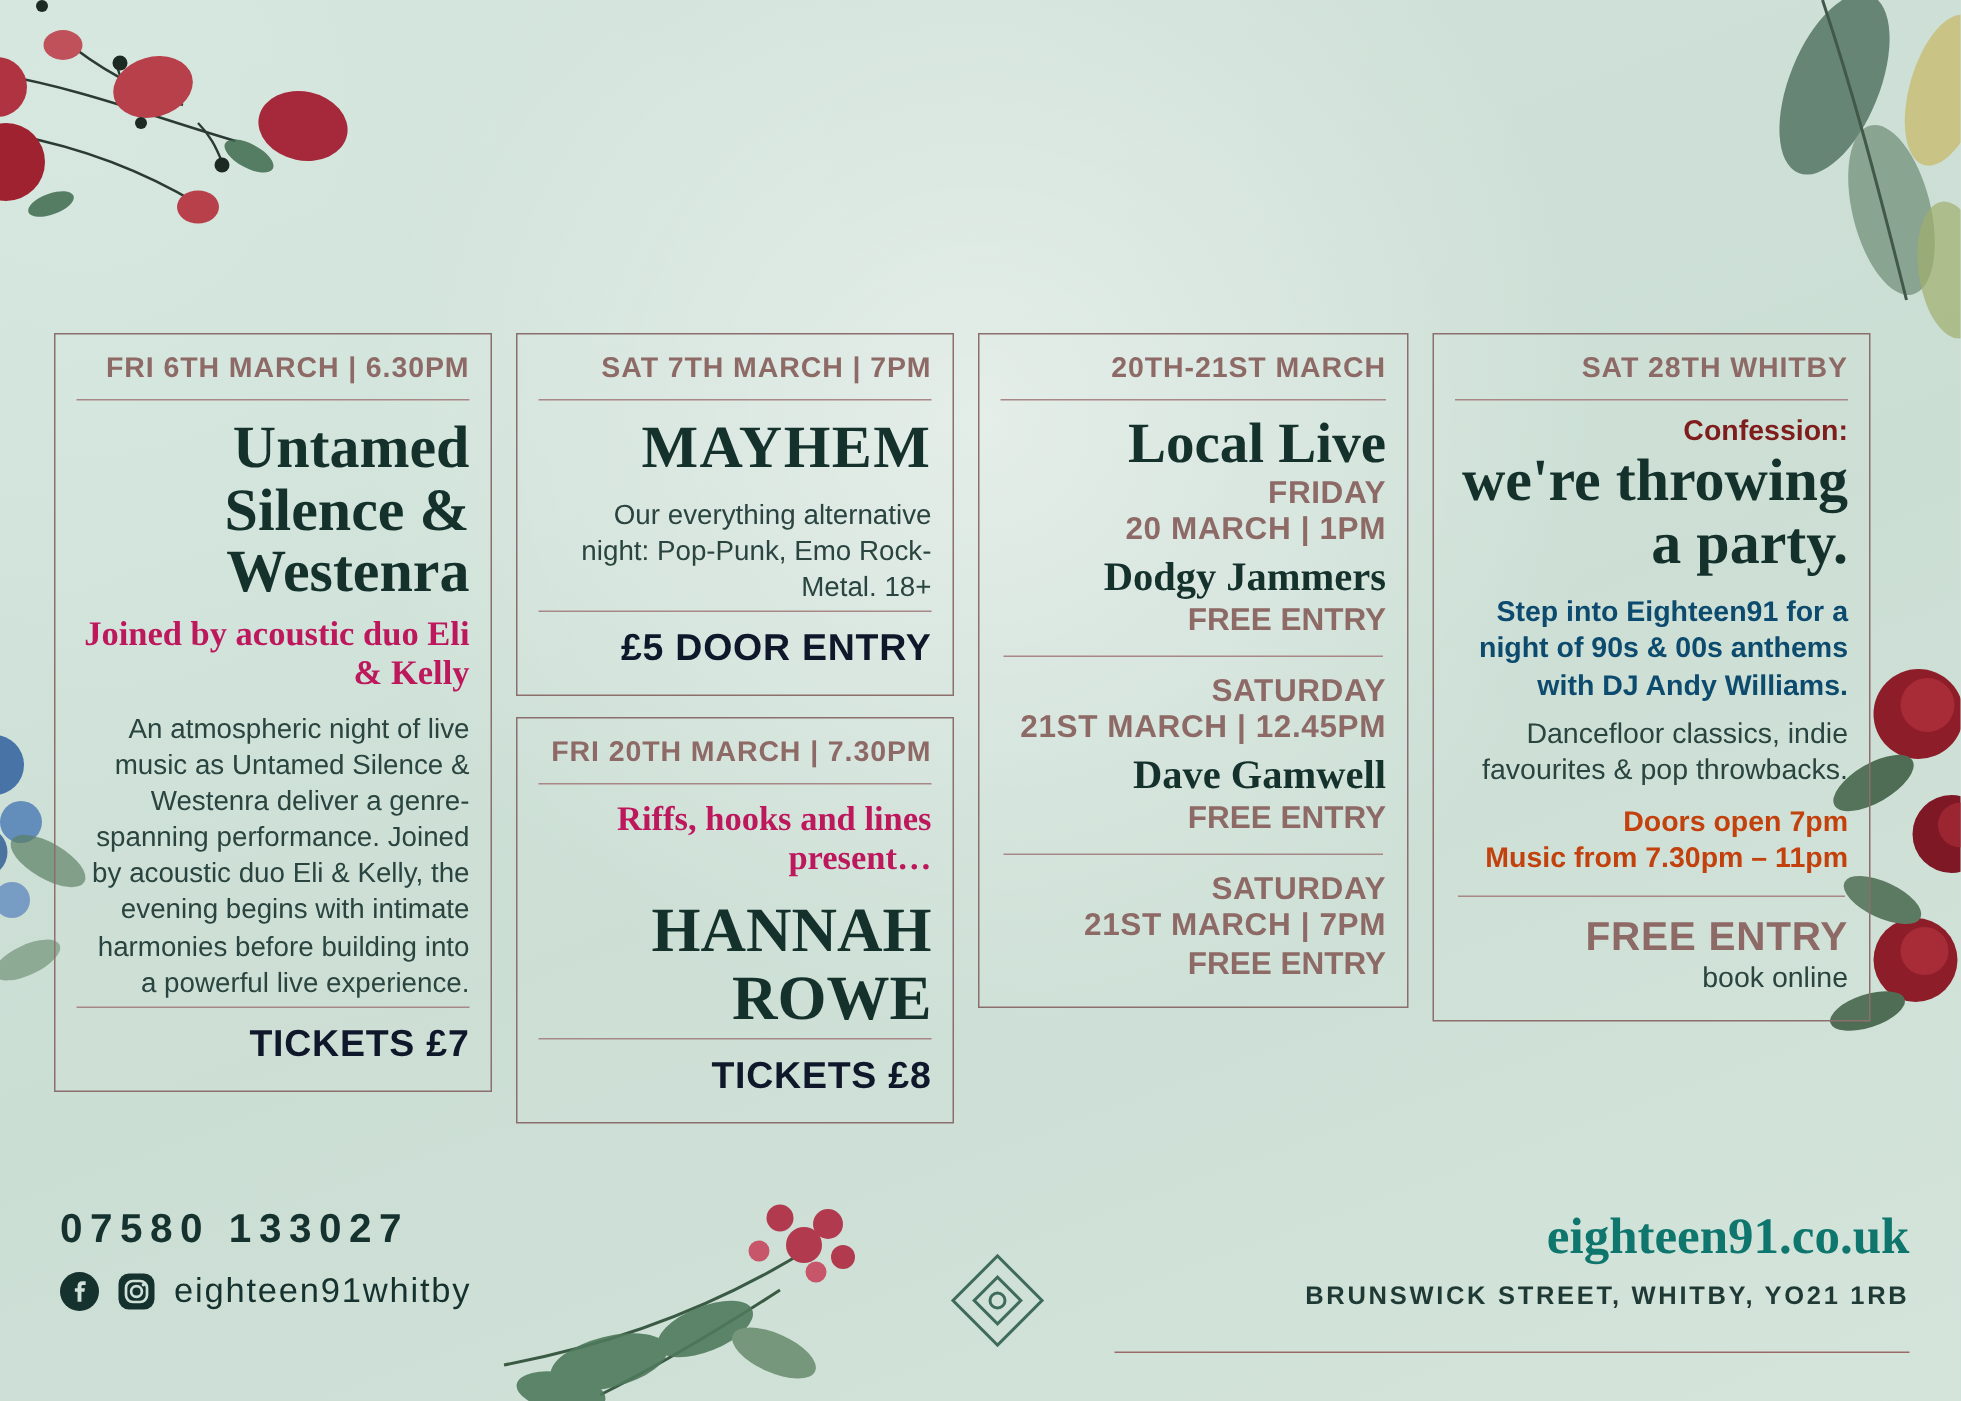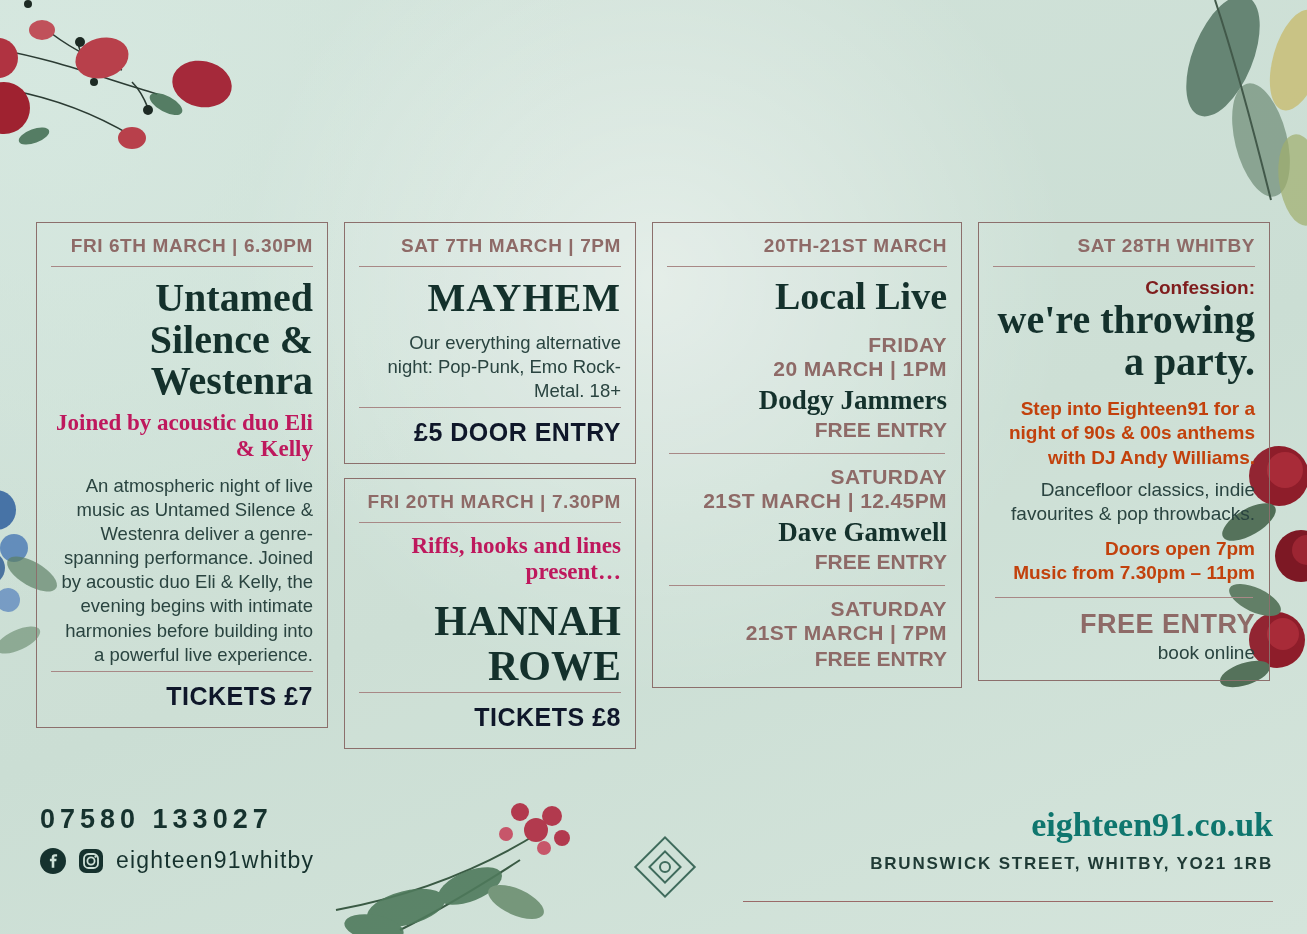--- a/index.html
+++ b/index.html
@@ -91,21 +91,21 @@
     top: 222px;
     left: 36px;
     right: 36px;
     display: flex;
     gap: 16px;
     align-items: flex-start;
   }
   .col { display: flex; flex-direction: column; gap: 14px; }
   .col-1 { width: 292px; }
   .col-2 { width: 292px; }
-  .col-3 { width: 310px; }
+  .col-3 { width: 287px; }
   .col-4 { width: 292px; }
 
   .card {
     border: 1px solid #8c6f6c;
     padding: 12px 14px 16px;
     text-align: right;
     background: rgba(255,255,255,0.04);
   }
 
   .date {
@@ -188,21 +188,21 @@
     font-family: "Liberation Serif", serif;
     font-weight: bold;
     font-size: 40px;
     line-height: 1.05;
     color: #14312c;
   }
   .strong-text {
     font-weight: bold;
     font-size: 19px;
     line-height: 1.28;
-    color: #c2410c;
+    color: #0c4a6e;
     margin-top: 14px;
   }
   .soft-text {
     font-size: 19px;
     line-height: 1.28;
     color: #2a4440;
     margin-top: 8px;
   }
   .doors {
     font-weight: bold;
@@ -413,21 +413,21 @@
         <div class="title-serif t-hannah" style="margin-top:14px">HANNAH ROWE</div>
         <div class="price">TICKETS £8</div>
       </div>
     </div>
 
     <div class="col col-3">
       <div class="card">
         <div class="date">20TH-21ST MARCH</div>
         <div class="title-serif t-local">Local Live</div>
 
-        <div style="margin-top:16px">
+        <div style="margin-top:0">
           <div class="slot-label">FRIDAY</div>
           <div class="slot-label">20 MARCH | 1PM</div>
           <div class="slot-act">Dodgy Jammers</div>
           <div class="slot-free">FREE ENTRY</div>
         </div>
 
         <div class="rule-thin"></div>
 
         <div>
           <div class="slot-label">SATURDAY</div>

